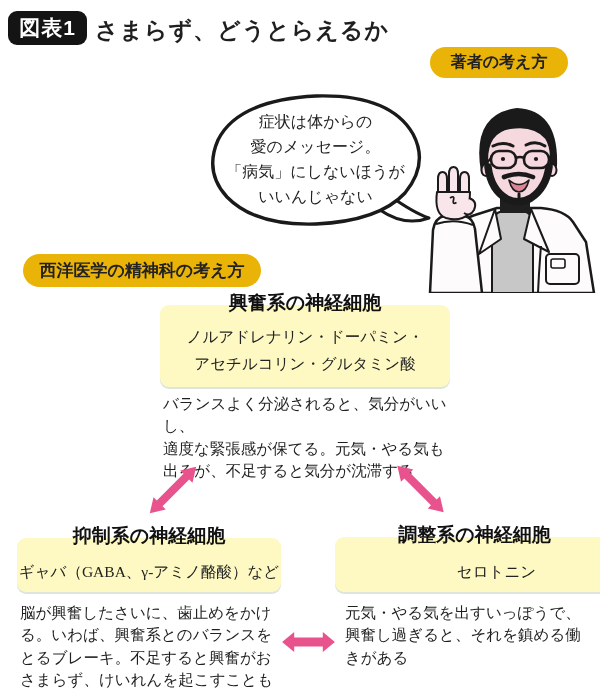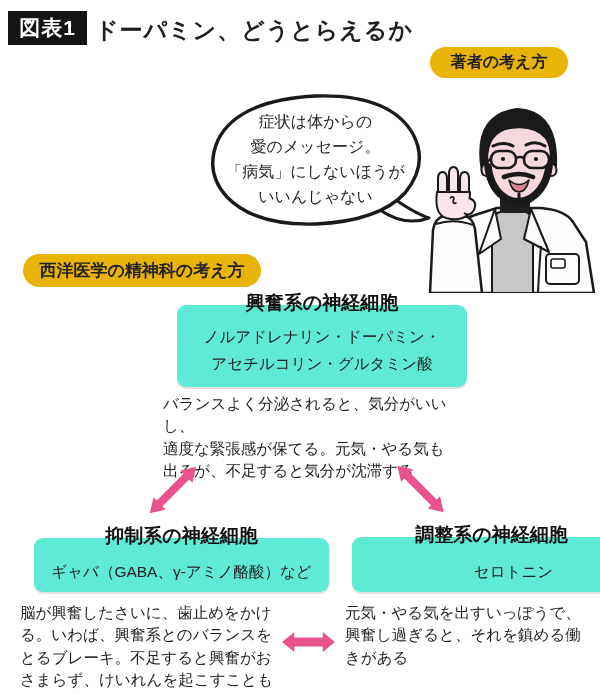--- a/index.html
+++ b/index.html
@@ -3,71 +3,71 @@
 <meta charset="utf-8">
 <style>
   * { margin:0; padding:0; box-sizing:border-box; }
   html,body { background:#ffffff; }
   body { font-family:"Liberation Sans", sans-serif; color:#1f1f1f; }
   .stage{ position:relative; width:600px; height:694px; background:#ffffff; overflow:hidden; }
 
   
   .badge{ position:absolute; left:8px; top:11px; width:79px; height:34px;
     background:#141414; color:#ffffff; font-weight:bold; font-size:21px;
-    display:flex; align-items:center; justify-content:center; letter-spacing:1px;}
+    display:flex; align-items:center; justify-content:center; letter-spacing:1px;border-radius:9px;}
   .title{ position:absolute; left:95px; top:15px; font-size:23px; font-weight:bold; letter-spacing:1px;}
 
   
   .pill{ position:absolute; background:#eab308; border-radius:17px;
     display:flex; align-items:center; justify-content:center;
     font-weight:bold; color:#222; }
   .pill.author{ left:430px; top:47px; width:138px; height:31px; font-size:16px; }
   .pill.western{ left:23px; top:254px; width:238px; height:33px; font-size:17px; }
 
   
   .bubble{ position:absolute; left:198px; top:90px; width:235px; height:148px; }
   .bubble svg{ position:absolute; left:0; top:0; }
   .bubble .text{ position:absolute; left:14px; top:14px; width:207px; height:114px;
     display:flex; align-items:center; justify-content:center; text-align:center;
     font-size:16px; line-height:1.56; font-weight:500; white-space:pre-line;font-family:Liberation Mono, monospace; }
 
   
   .doctor{ position:absolute; left:425px; top:88px; width:172px; height:205px; }
 
   
-  .nbox{ position:absolute; background:#5eead4; border-radius:9px;
-    box-shadow:0 2px 0 rgba(120,150,120,.25);margin-left:17px; }
+  .nbox{ position:absolute; background:#fef9c3; border-radius:9px;
+    box-shadow:0 2px 0 rgba(120,150,120,.25); }
   .nbox .heading{ position:absolute; left:0; top:-15px; width:100%; text-align:center;
     font-weight:bold; font-size:19px; color:#111; }
   .nbox .content{ position:absolute; left:0; width:100%; text-align:center;
     font-size:15.5px; color:#222; white-space:pre-line; }
   .nbox.excitatory{ left:160px; top:305px; width:290px; height:82px; }
   .nbox.excitatory .content{ top:18px; line-height:27px; }
-  .nbox.inhibitory{ left:17px; top:538px; width:295px; height:54px; }
-  .nbox.inhibitory .content{ top:24px; }
+  .nbox.inhibitory{ left:17px; top:538px; width:264px; height:54px; }
+  .nbox.inhibitory .content{ top:24px;font-family:Liberation Serif, serif; }
   .nbox.regulatory{ left:335px; top:537px; width:279px; height:55px; }
   .nbox.regulatory .content{ top:25px;padding-left:44px; }
 
   .desc{ position:absolute; font-size:15.5px; line-height:22.3px; color:#1f1f1f; white-space:pre-line; }
   .desc.excitatory{ left:163px; top:393px; width:296px; }
   .desc.inhibitory{ left:20px; top:602px; width:284px; }
   .desc.regulatory{ left:345px; top:602px; width:250px; }
 
   .arrow{ position:absolute; }
   .arrow.left-diag{ left:144px; top:460px; width:58px; height:60px; }
   .arrow.right-diag{ left:391px; top:460px; width:59px; height:58px; }
   .arrow.horiz{ left:281px; top:628px; width:55px; height:28px; }
 </style>
 </head>
 <body>
 
 <div class="stage">
 
   <div class="badge">図表1</div>
-  <div class="title">ドーパミン、どうとらえるか</div>
+  <div class="title">さまらず、どうとらえるか</div>
 
   <div class="pill author">著者の考え方</div>
 
   <div class="bubble">
     <svg width="235" height="148" viewBox="0 0 235 148">
       <path d="M 192 106 Q 216 123 231 128 Q 207 137 182 120 Z" fill="#ffffff" stroke="#1a1a1a" stroke-width="3" stroke-linejoin="round"></path>
       <path d="M 118 6 Q 192 4 215 44 Q 231 74 207 103 Q 181 131 118 134
                Q 57 136 29 107 Q 6 82 20 50 Q 40 10 118 6 Z" fill="#ffffff" stroke="#1a1a1a" stroke-width="3.4" stroke-linejoin="round"></path>
     </svg>
     <div class="text">症状は体からの

